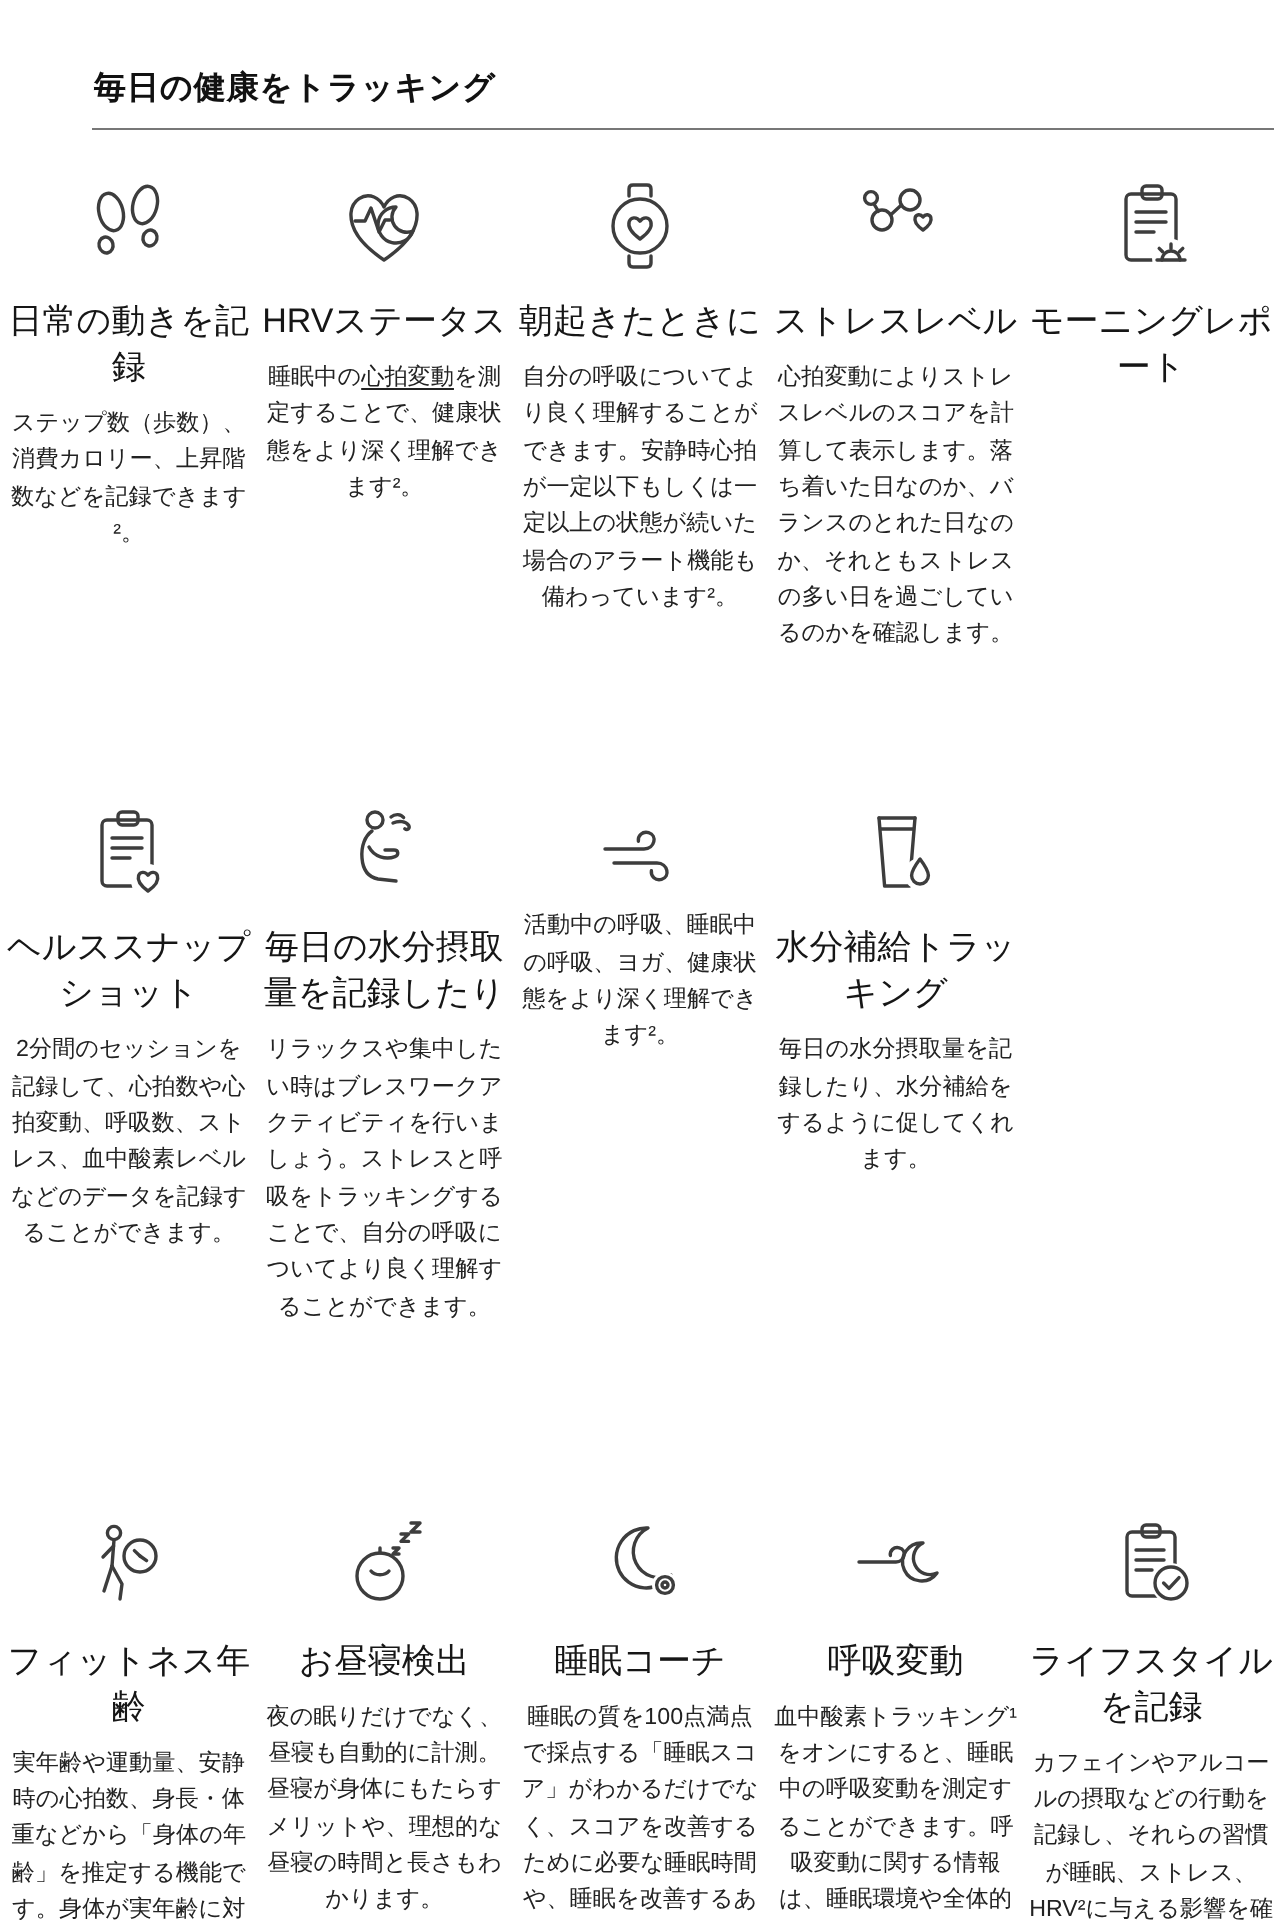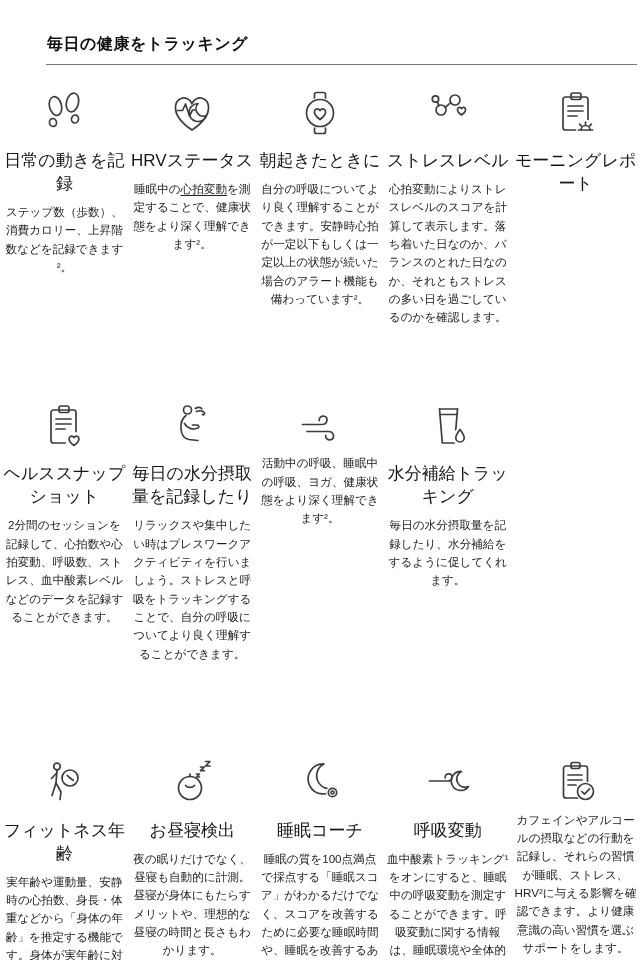--- a/index.html
+++ b/index.html
@@ -231,17 +231,18 @@
           <rect class="s" x="11.5" y="7" width="24" height="32" rx="2.5"></rect>
           <rect class="s" x="19" y="3.5" width="9" height="6" rx="2"></rect>
           <line class="s" x1="16" y1="16" x2="30" y2="16"></line>
           <line class="s" x1="16" y1="21" x2="30" y2="21"></line>
           <line class="s" x1="16" y1="26" x2="24" y2="26"></line>
           <circle class="mask" cx="33.5" cy="32.5" r="10"></circle>
           <circle class="s" cx="33.5" cy="32.5" r="8"></circle>
           <path class="s" d="M29.8 32.5 L32.5 35.2 L37.5 29.8"></path>
         </svg>
       </div>
+      <h3 class="card-title">ライフスタイルを記録</h3>
       <p class="card-desc">カフェインやアルコールの摂取などの行動を記録し、それらの習慣が睡眠、ストレス、HRV²に与える影響を確認できます。より健康意識の高い習慣を選ぶサポートをします。</p>
     </div>
   </div>
 
 </div>
 
 </body></html>

